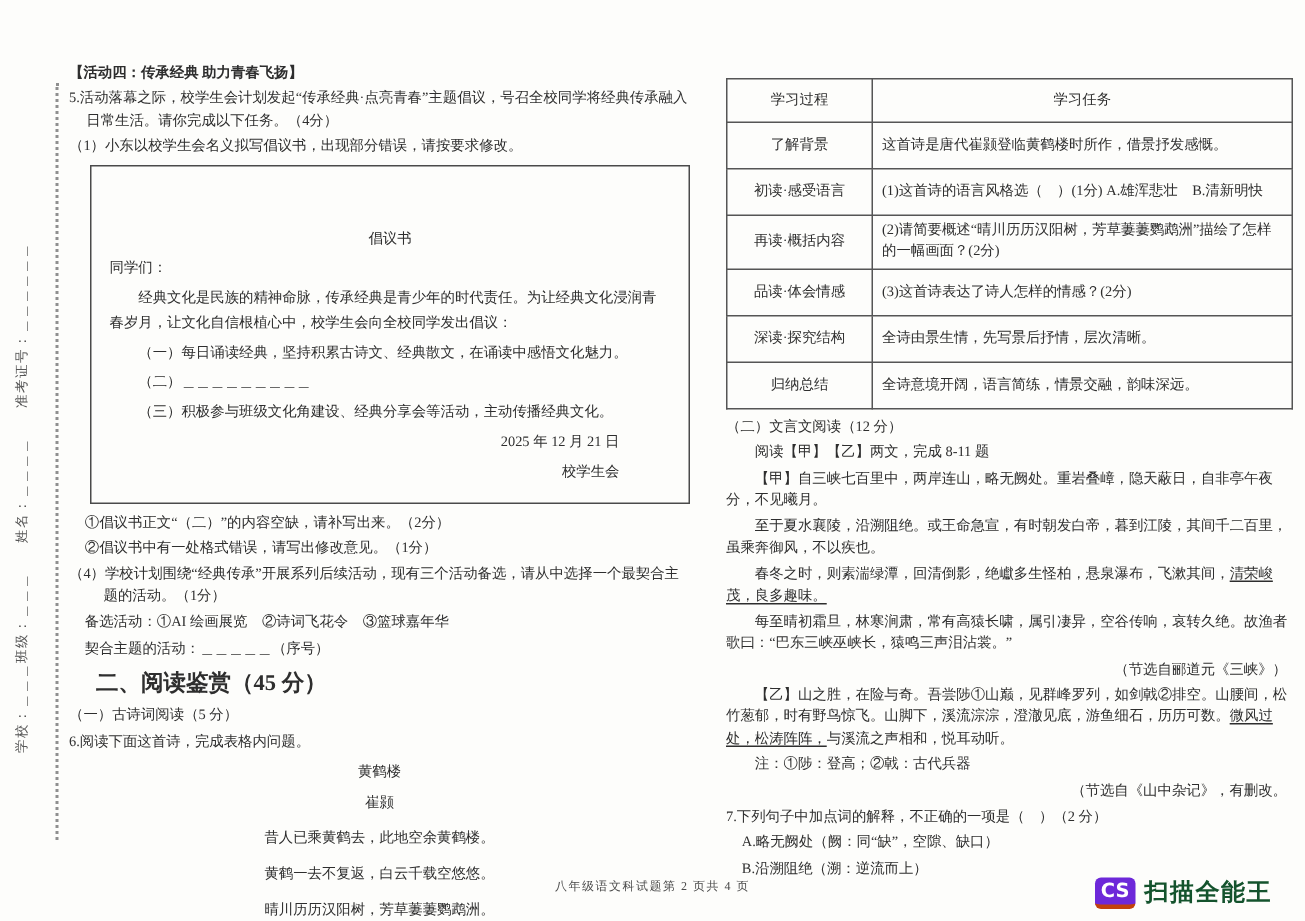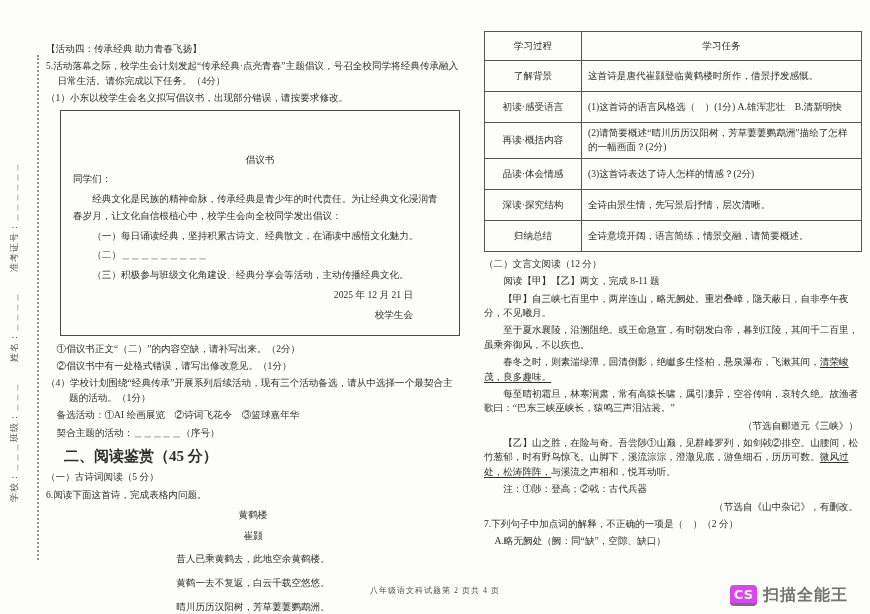--- a/index.html
+++ b/index.html
@@ -8,23 +8,23 @@
     background:#fdfdfb;color:#2e2e2e;
     font-family:"Liberation Serif","DejaVu Serif",serif;
   }
   
   .binding-line{position:absolute;left:37px;top:55px;height:505px;width:0;
     border-left:2px dotted #8f8f8f;}
   .vtext{position:absolute;left:8px;top:502px;transform:rotate(-90deg);
     transform-origin:0 0;white-space:nowrap;font-size:9px;color:#555;letter-spacing:1px;}
   
   .col-left{position:absolute;left:46px;top:42px;width:414px;font-size:9.6px;line-height:1.5;}
-  .col-right{position:absolute;left:484px;top:31px;width:378px;font-size:9.6px;line-height:1.5;}
+  .col-right{position:absolute;left:484px;top:52px;width:378px;font-size:9.6px;line-height:1.5;}
   p{margin:0 0 3px 0;}
-  .bold{font-weight:normal;}
+  .bold{font-weight:bold;}
   .hang{padding-left:2.4em;text-indent:-2.4em;}
   .hang1{padding-left:1.2em;text-indent:-1.2em;}
   .ind1{margin-left:1.1em;}
   .ind2{text-indent:2em;}
   .right-al{text-align:right;padding-right:4px;}
   .u{text-decoration:underline;text-underline-offset:2px;}
   
   .proposal-box{border:1px solid #4a4a4a;margin:4px 0 6px 14px;padding:5px 12px 8px 12px;
     line-height:1.75;}
   .proposal-box .center{text-align:center;margin-top:36px;}
@@ -38,24 +38,24 @@
   table.study{border-collapse:collapse;width:100%;margin-bottom:5px;}
   table.study td{border:1px solid #555;padding:3px 6px;vertical-align:middle;font-size:9.6px;}
   table.study td.c1{width:84px;text-align:center;}
   table.study tr.hd td{text-align:center;height:22px;}
   table.study tr td{height:24px;}
   
   .footer{position:absolute;left:0;right:0;bottom:18px;text-align:center;
     font-size:8px;color:#4a4a4a;letter-spacing:1px;}
   .logo{position:absolute;right:22px;bottom:8px;display:flex;align-items:center;gap:6px;
     font-family:"DejaVu Sans","Liberation Sans",sans-serif;}
-  .logo .badge{display:inline-block;background:#d946ef;color:#fff;font-weight:bold;
+  .logo .badge{display:inline-block;background:#6d28d9;color:#fff;font-weight:bold;
     font-size:13px;line-height:17px;padding:1px 4px 0 4px;border-radius:4px;
-    border-bottom:3px solid #737373;}
-  .logo .brand{font-weight:bold;font-size:16px;color:#737373;letter-spacing:1px;}
+    border-bottom:3px solid #c2410c;}
+  .logo .brand{font-weight:bold;font-size:16px;color:#14532d;letter-spacing:1px;}
 </style>
 </head>
 <body>
 
 <div class="page">
 
   <div class="binding-line"></div>
   <div class="vtext">学校：＿＿＿班级：＿＿＿　　姓名：＿＿＿＿　　准考证号：＿＿＿＿＿＿</div>
 
   <div class="col-left">
@@ -116,40 +116,41 @@
       <tr>
         <td class="c1">品读·体会情感</td>
         <td>(3)这首诗表达了诗人怎样的情感？(2分)</td>
       </tr>
       <tr>
         <td class="c1">深读·探究结构</td>
         <td>全诗由景生情，先写景后抒情，层次清晰。</td>
       </tr>
       <tr>
         <td class="c1">归纳总结</td>
-        <td>全诗意境开阔，语言简练，情景交融，请简要概述。</td>
+        <td>全诗意境开阔，语言简练，情景交融，韵味深远。</td>
       </tr>
     </tbody>
       </table>
 
     <p>（二）文言文阅读（12 分）</p>
     <p class="ind2">阅读【甲】【乙】两文，完成 8-11 题</p>
 
     <p class="ind2">【甲】自三峡七百里中，两岸连山，略无阙处。重岩叠嶂，隐天蔽日，自非亭午夜分，不见曦月。</p>
     <p class="ind2">至于夏水襄陵，沿溯阻绝。或王命急宣，有时朝发白帝，暮到江陵，其间千二百里，虽乘奔御风，不以疾也。</p>
     <p class="ind2"><span>春冬之时，则素湍绿潭，回清倒影，绝巘多生怪柏，悬泉瀑布，飞漱其间，</span><span class="u">清荣峻茂，良多趣味。</span></p>
     <p class="ind2">每至晴初霜旦，林寒涧肃，常有高猿长啸，属引凄异，空谷传响，哀转久绝。故渔者歌曰：“巴东三峡巫峡长，猿鸣三声泪沾裳。”</p>
     <p class="right-al">（节选自郦道元《三峡》）</p>
 
     <p class="ind2"><span>【乙】山之胜，在险与奇。吾尝陟①山巅，见群峰罗列，如剑戟②排空。山腰间，松竹葱郁，时有野鸟惊飞。山脚下，溪流淙淙，澄澈见底，游鱼细石，历历可数。</span><span class="u">微风过处，松涛阵阵，</span><span>与溪流之声相和，悦耳动听。</span></p>
     <p class="ind2">注：①陟：登高；②戟：古代兵器</p>
     <p class="right-al">（节选自《山中杂记》，有删改。</p>
 
     <p>7.下列句子中加点词的解释，不正确的一项是（　）（2 分）</p>
     <p class="ind1">A.略无阙处（阙：同“缺”，空隙、缺口）</p>
+    <p class="ind1">B.沿溯阻绝（溯：逆流而上）</p>
   </div>
 
   <div class="footer">八年级语文科试题第 2 页共 4 页</div>
 
   <div class="logo">
     <span class="badge">CS</span>
     <span class="brand">扫描全能王</span>
   </div>
 
 </div>

